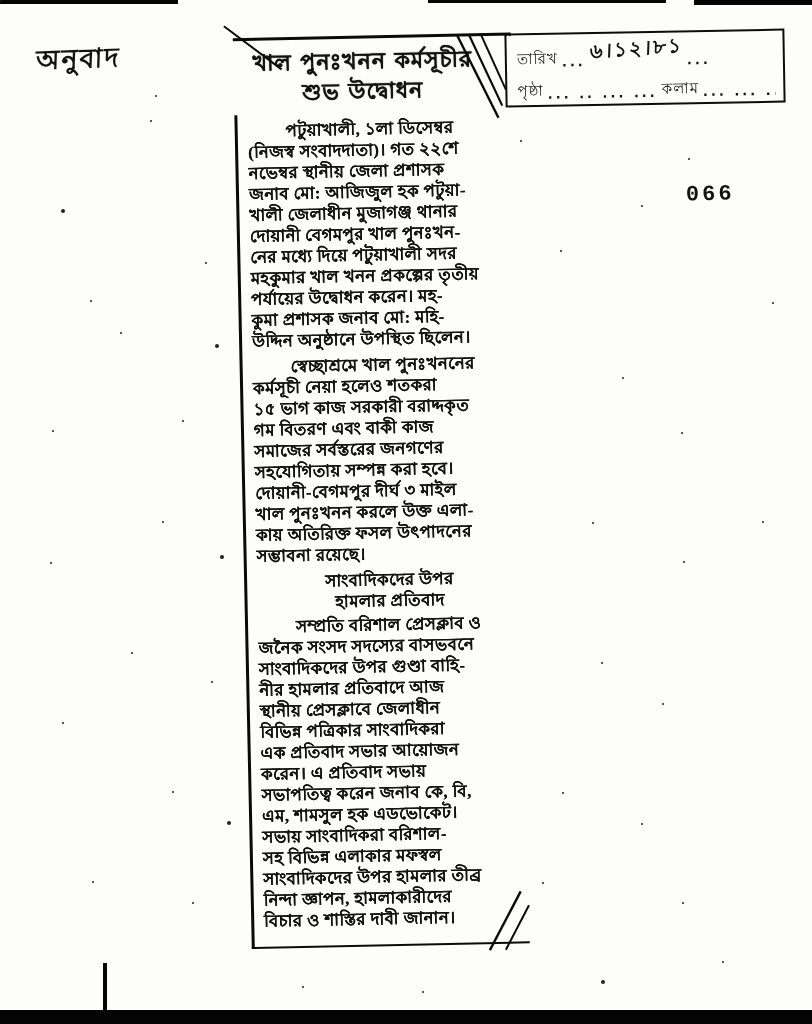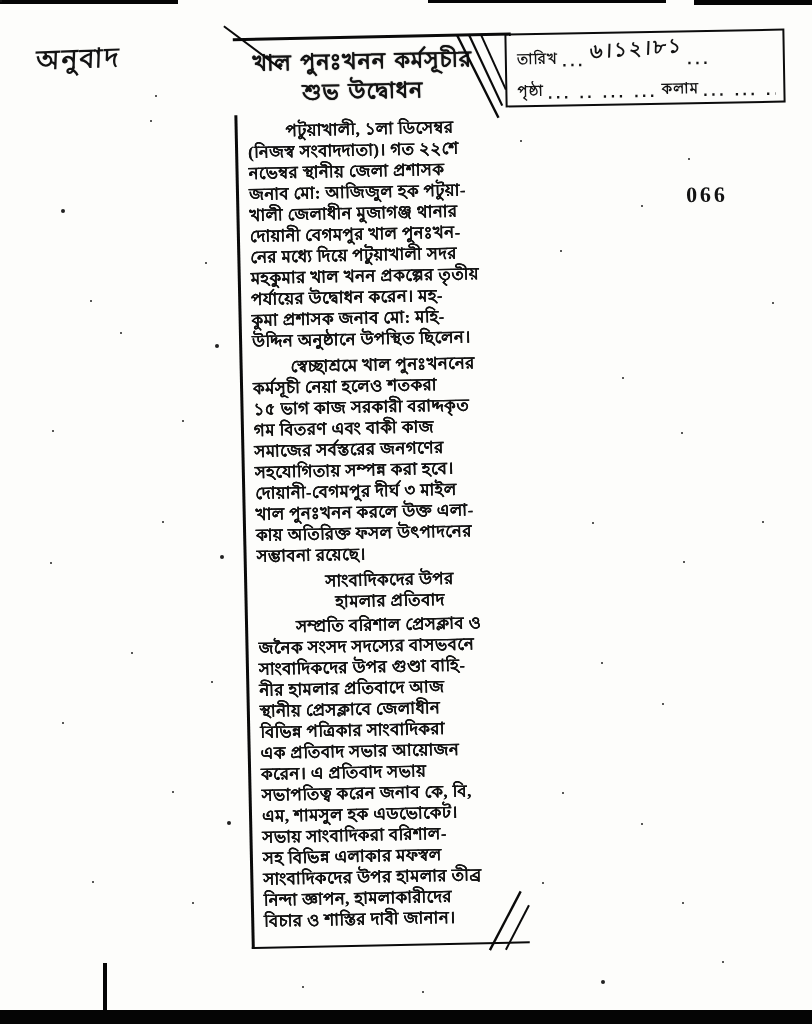--- a/index.html
+++ b/index.html
@@ -46,31 +46,31 @@
   
   .stamp-box{
     position:absolute;left:505px;top:31px;width:280px;height:74px;
     border:2.5px solid #0c0c0c;
     transform:rotate(-1deg);
     padding:5px 8px 4px 10px;
     box-sizing:border-box;
     font-family:"DejaVu Sans",sans-serif;
   }
   .stamp-row{display:flex;align-items:flex-end;height:32px;white-space:nowrap;overflow:hidden;}
-  .stamp-label{font-size:15px;font-weight:bold;letter-spacing:1px;}
+  .stamp-label{font-size:15px;font-weight:normal;letter-spacing:1px;}
   .stamp-dots{font-size:13px;font-weight:bold;letter-spacing:3px;padding:0 4px;position:relative;top:-2px;}
   .stamp-value{
     font-size:20px;font-weight:bold;
     transform:rotate(-3deg) skewX(-6deg);
     letter-spacing:2px;position:relative;top:-4px;
   }
   
   .serial{
     position:absolute;left:686px;top:182px;
-    font-family:Liberation Serif, serif;
+    font-family:Liberation Mono, monospace;
     font-size:22px;font-weight:bold;letter-spacing:3px;
     transform:rotate(-1deg);
   }
   
   .clipping{
     position:absolute;left:233px;top:38px;width:278px;
     transform:rotate(-1.2deg);
     transform-origin:12px 12px;
   }
   .headline-box{

